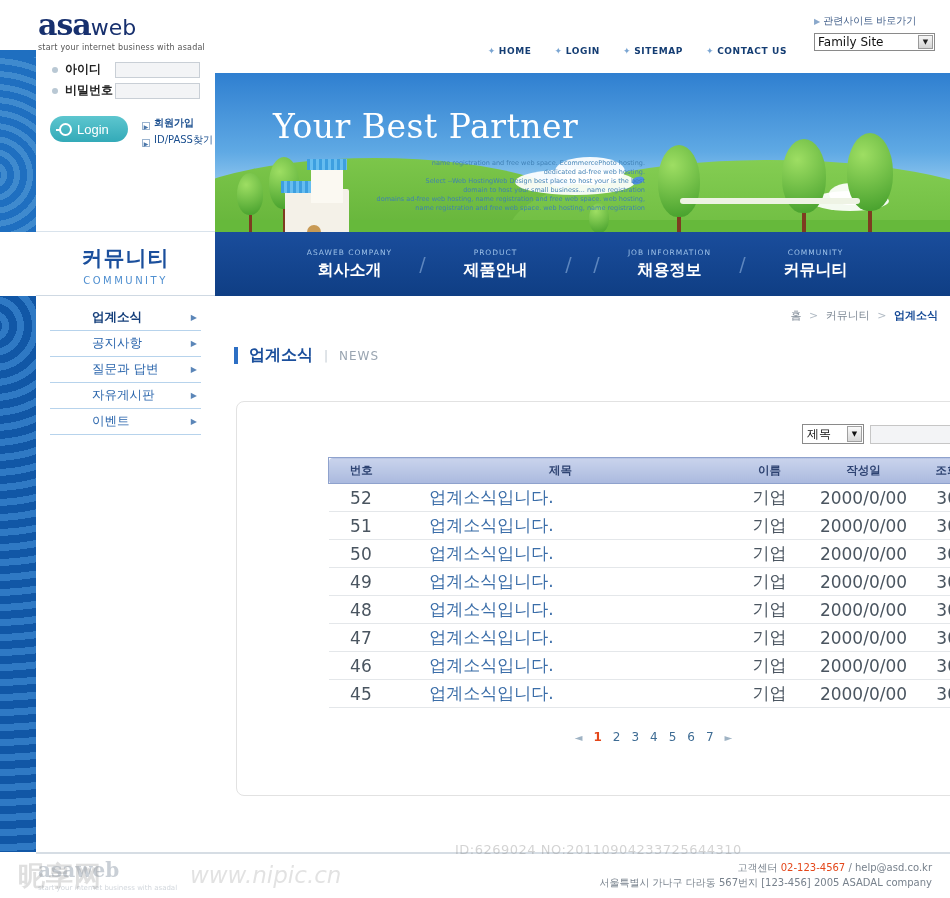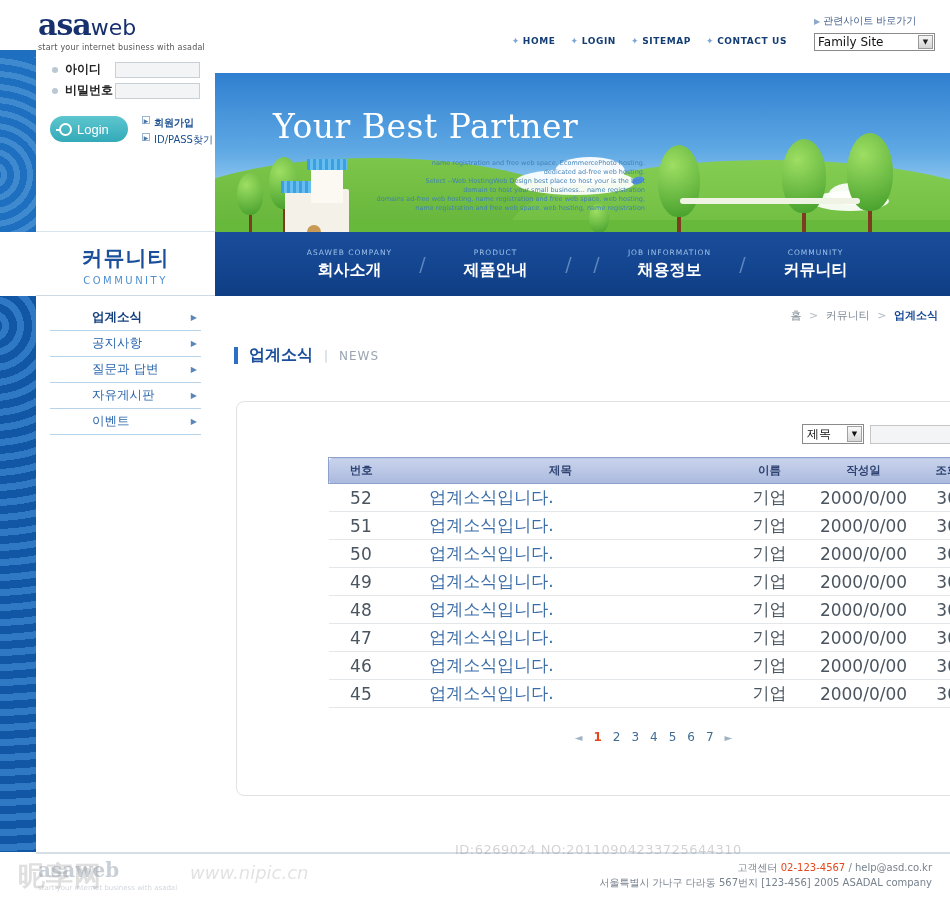--- a/index.html
+++ b/index.html
@@ -16,21 +16,21 @@
 
   
   .header { position:relative; height:57px; background:#ffffff; }
   .logo-wrap { position:absolute; left:38px; top:10px; }
   .logo-main { font-family:"DejaVu Serif","Liberation Serif",serif; font-size:30px;
                color:#17306e; letter-spacing:-1px; line-height:1; font-weight:bold; }
   .logo-main .web { font-family:"DejaVu Sans","Liberation Sans",sans-serif;
                     font-size:22px; font-weight:normal; color:#17306e; letter-spacing:0; }
   .logo-tag { font-size:8px; color:#555; margin-top:3px; letter-spacing:0.2px; }
 
-  .topnav { position:absolute; right:163px; top:36px; display:flex; gap:15px; }
+  .topnav { position:absolute; right:163px; top:46px; display:flex; gap:23px; }
   .topnav a { font-size:9px; font-weight:bold; color:#143d73; text-decoration:none;
               letter-spacing:0.6px; white-space:nowrap; }
   .topnav a .dot { color:#7aa5d2; margin-right:3px; }
 
   .family { position:absolute; right:10px; top:14px; width:126px; }
   .family-label { font-size:10px; color:#3c5a86; white-space:nowrap; margin-bottom:5px; }
   .family-label .arr { color:#8aa8cb; font-size:8px; margin-right:3px; }
   .family-select { width:121px; height:18px; border:1px solid #8a8a8a; background:#fff;
                    font-size:12px; color:#111; padding:0 18px 0 3px; line-height:16px;
                    position:relative; font-family:"DejaVu Sans","Liberation Sans",sans-serif; }
@@ -57,21 +57,21 @@
   .lp-label { font-size:12px; color:#222; font-weight:bold; width:50px; }
   .lp-input { width:85px; height:16px; border:1px solid #c9cfd6; background:#f3f4f6; }
   .lp-actions { display:flex; align-items:flex-start; margin:17px 0 0 14px; }
   .login-btn { width:78px; height:26px; border-radius:13px; background:linear-gradient(#5dc6cf,#33aab8);
                color:#fff; font-size:13px; display:flex; align-items:center; gap:5px;
                padding-left:9px; border:none; cursor:pointer; }
   .login-plug { width:13px; height:13px; border-radius:50%; border:2px solid #fff;
                 display:inline-block; position:relative; }
   .login-plug:before { content:""; position:absolute; left:-5px; top:4px; width:5px; height:2px; background:#fff; }
   .lp-links { margin-left:14px; font-size:10px; }
-  .lp-links div { display:flex; align-items:flex-start; margin-bottom:3px; color:#1b4f8f; white-space:nowrap; }
+  .lp-links div { display:flex; align-items:flex-end; margin-bottom:3px; color:#1b4f8f; white-space:nowrap; }
   .mini-sq { display:inline-block; width:8px; height:8px; border:1px solid #9bb4d0; color:#4a75a8;
              font-size:6px; line-height:7px; text-align:center; margin-right:4px; background:#fff; }
   .lp-links .first { font-weight:bold; }
 
   
   .sectiontitle { position:absolute; left:36px; top:232px; width:179px; height:64px;
                   text-align:center; background:#fff; border-bottom:1px solid #cfd9e3; }
   .st-ko { font-size:21px; font-weight:bold; color:#1b4f9c; letter-spacing:1px; padding-top:12px; }
   .st-en { font-size:10px; color:#4f8fd0; letter-spacing:2.5px; margin-top:3px; }
 
@@ -171,21 +171,21 @@
   .footer { position:absolute; left:0; top:854px; width:950px; height:44px; background:#fff; }
   .f-logo { position:absolute; left:38px; top:4px; }
   .f-logo .m { font-family:"DejaVu Serif","Liberation Serif",serif; font-size:20px; color:#c9cfd6; font-weight:bold; }
   .f-logo .t { font-size:7px; color:#d2d7dd; margin-top:2px; }
   .f-text { position:absolute; right:18px; top:6px; text-align:right; font-size:10px;
             line-height:15px; color:#77818c; }
   .f-text .hl { color:#e4471a; }
   .watermark { position:absolute; left:18px; top:858px; font-size:27px; font-weight:bold;
                color:rgba(150,150,150,.30); letter-spacing:1px;
                font-family:"DejaVu Sans","Liberation Sans",sans-serif; }
-  .watermark2 { position:absolute; left:190px; top:862px; font-size:18px; font-style:italic;
+  .watermark2 { position:absolute; left:190px; top:862px; font-size:23px; font-style:italic;
                 color:rgba(150,150,150,.28); font-family:"DejaVu Sans","Liberation Sans",sans-serif; }
   .wm-id { position:absolute; left:455px; top:842px; font-size:13px; color:rgba(140,140,140,.38);
            letter-spacing:0.5px; }
 </style>
 </head>
 <body>
 
 <div class="page">
 
   <div class="header">

